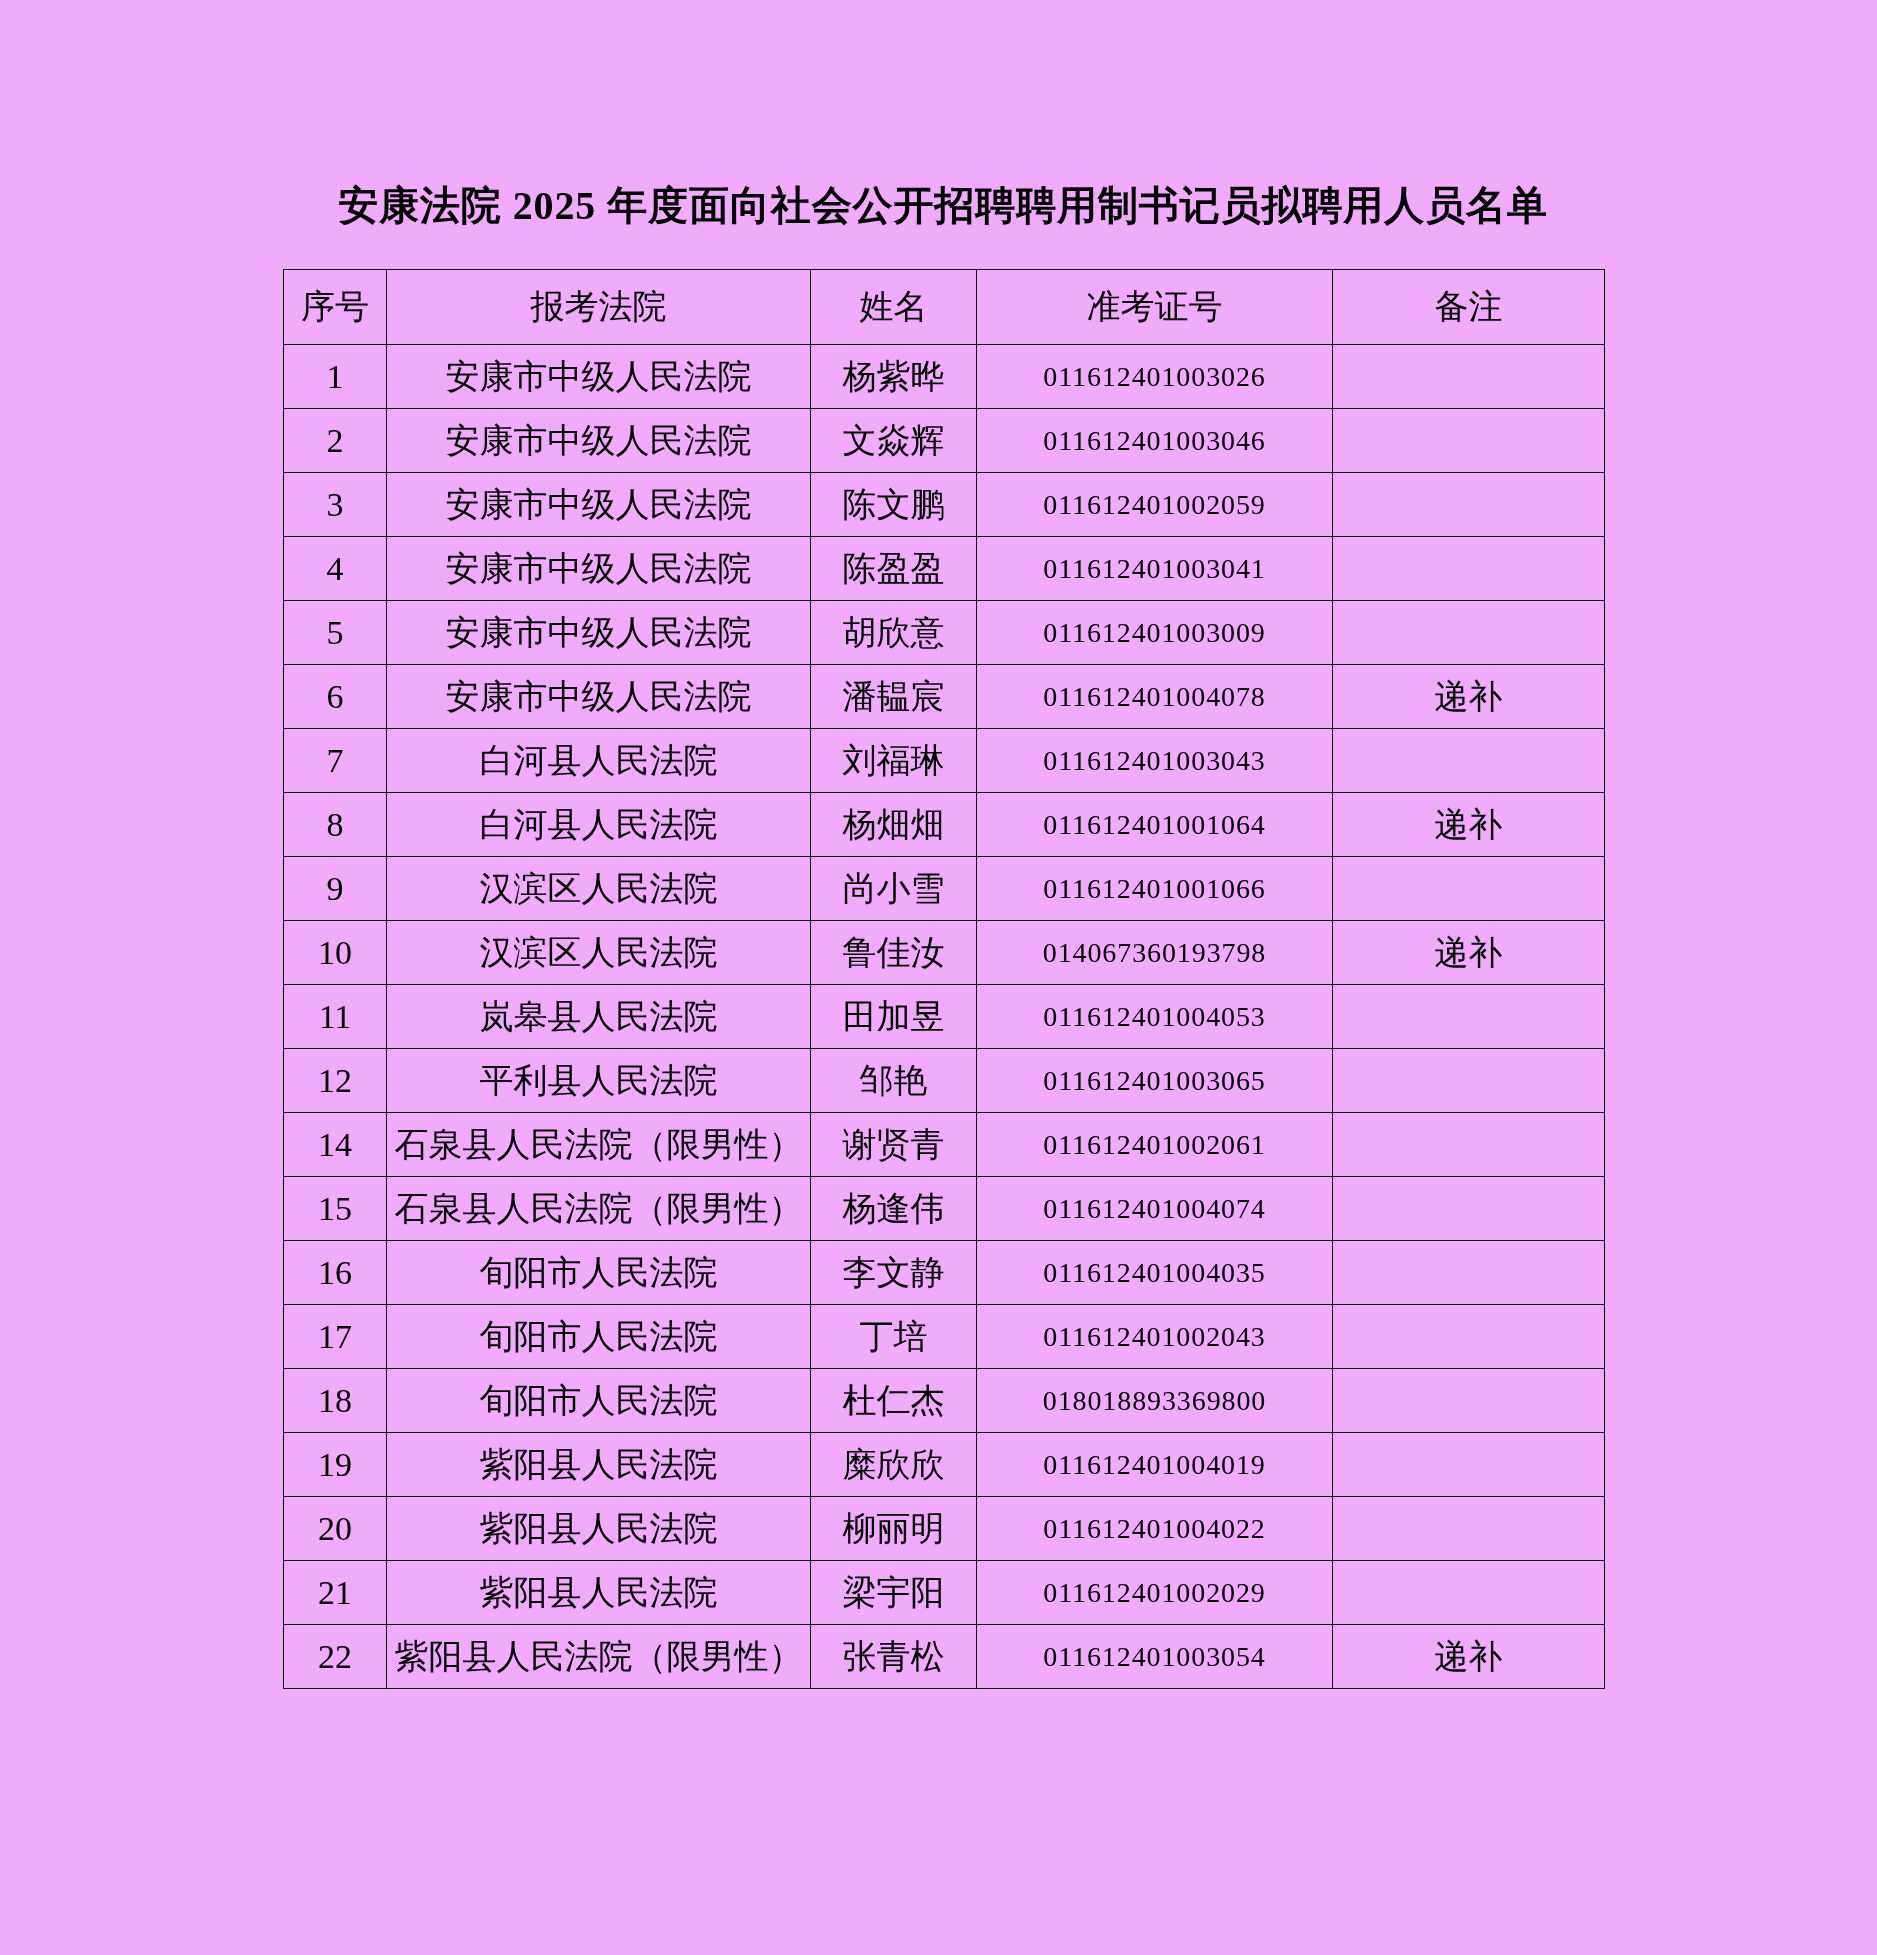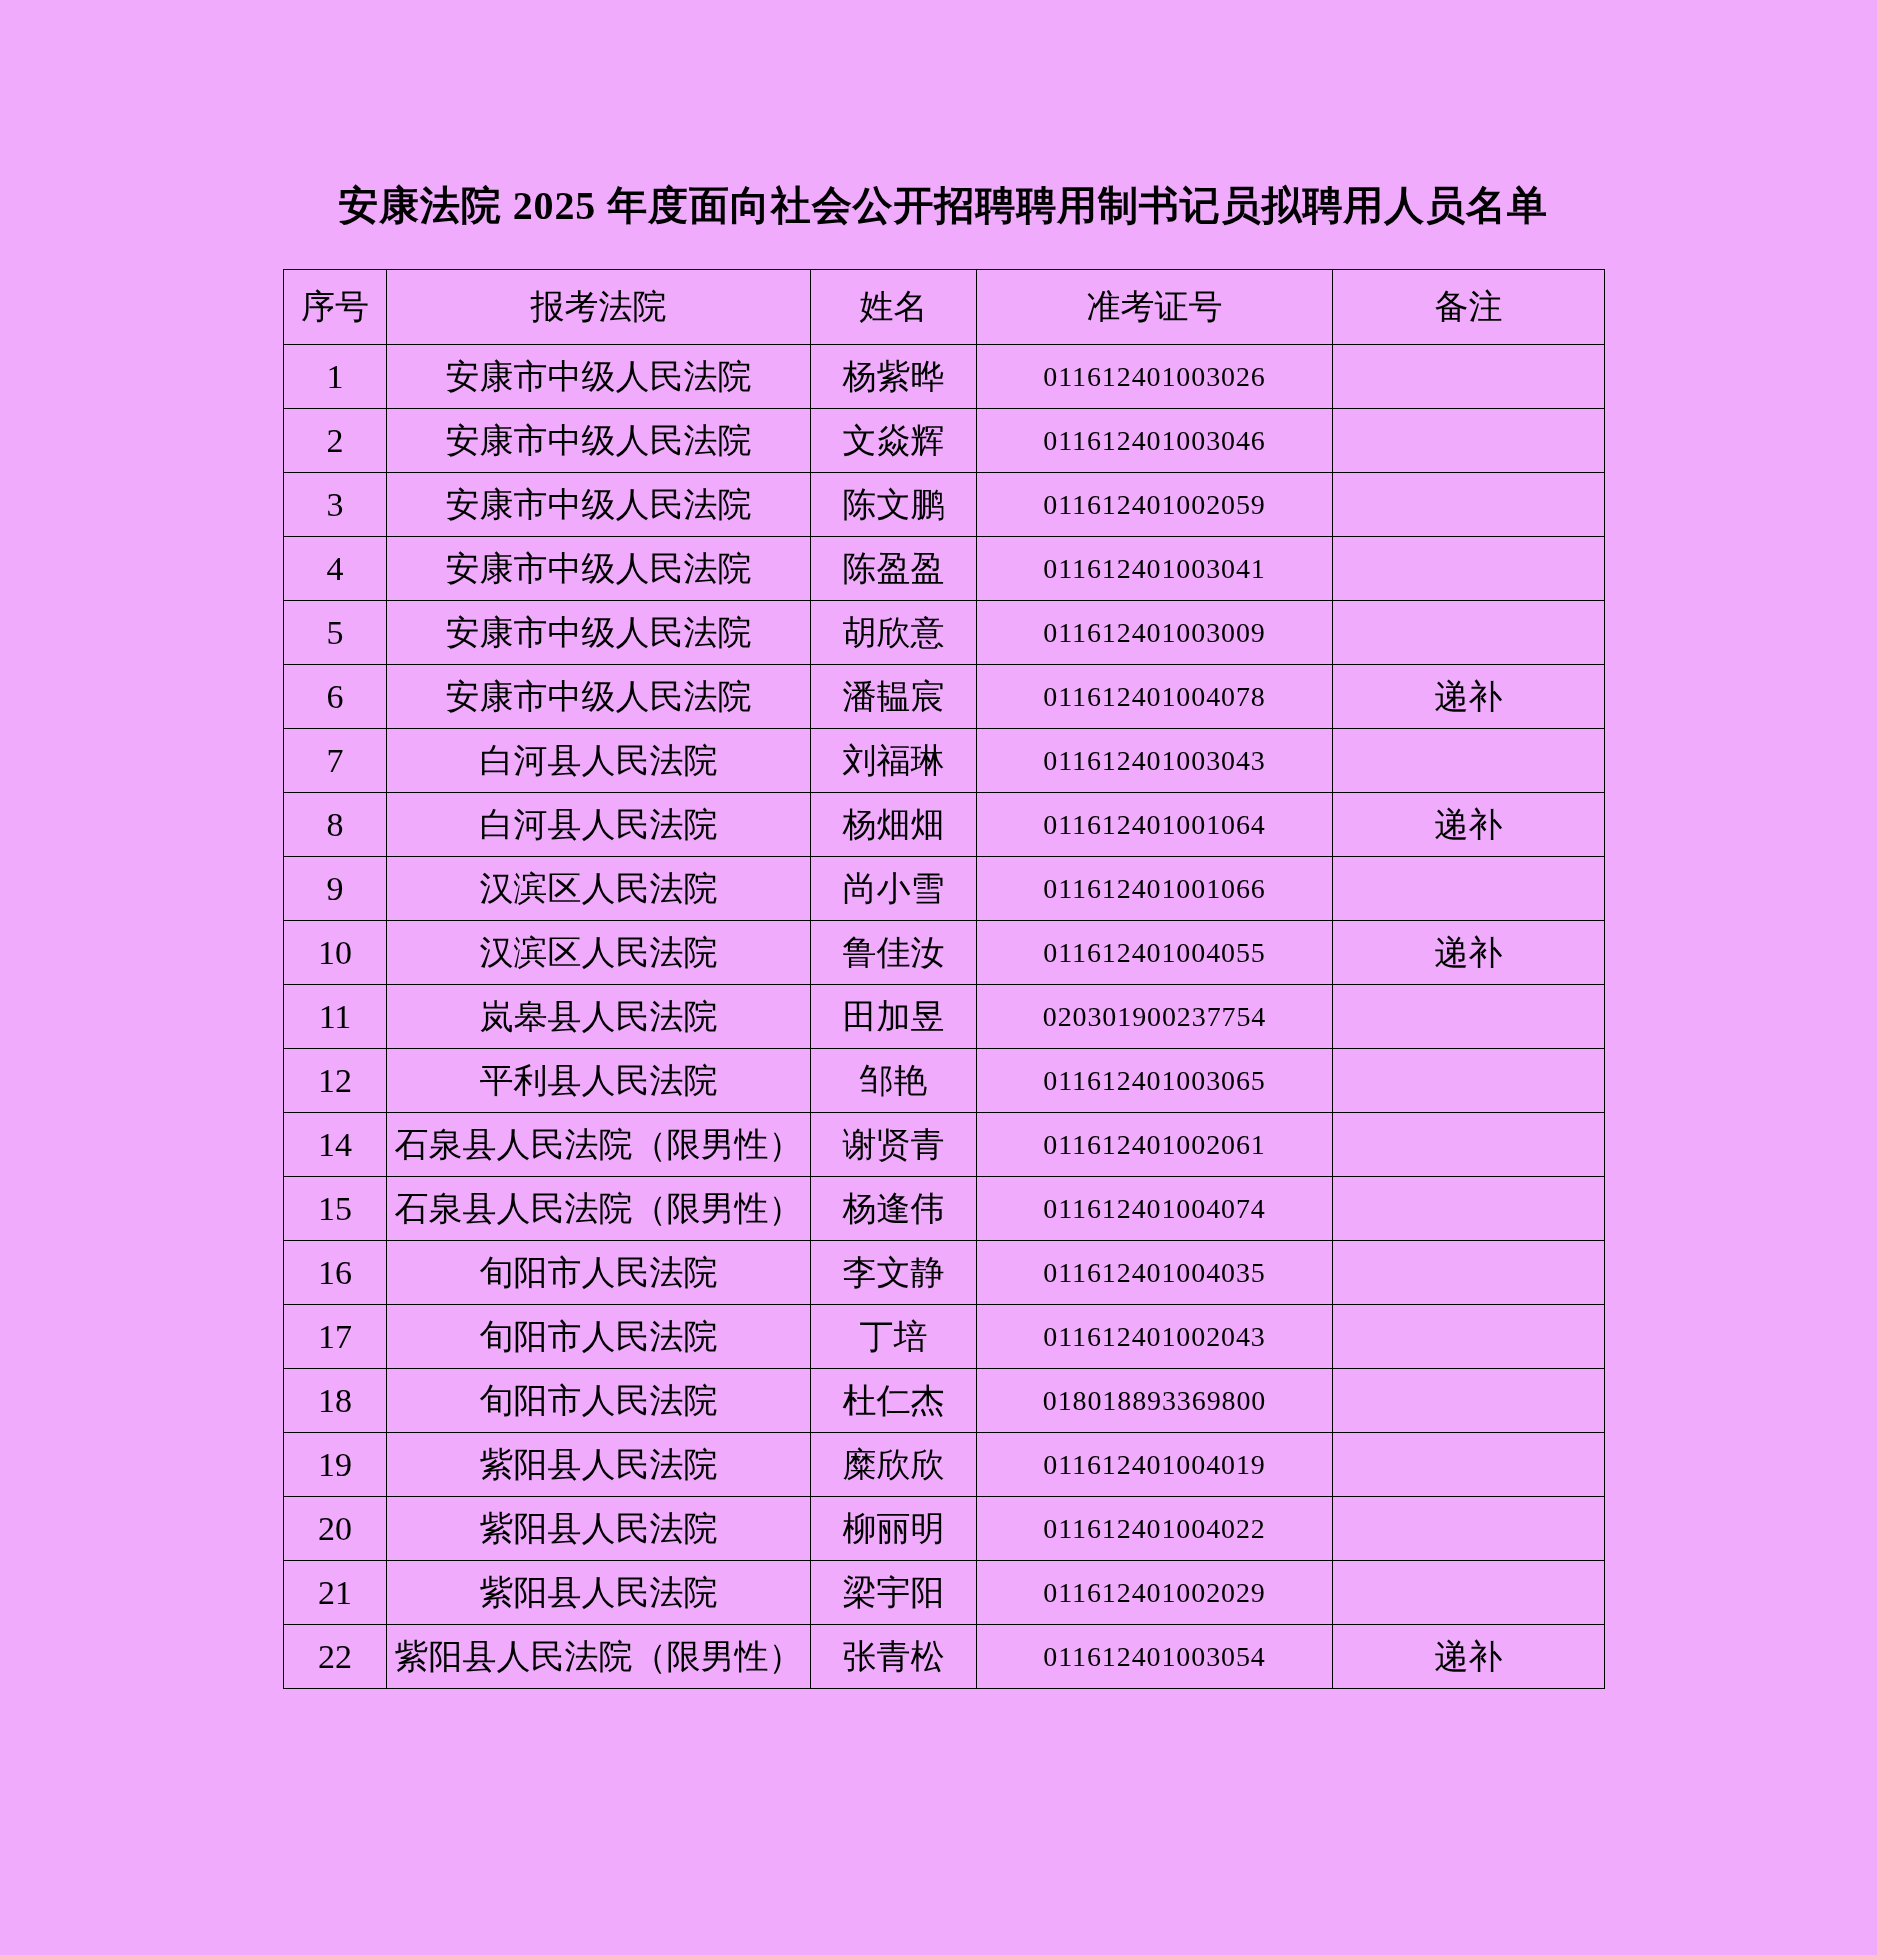--- a/index.html
+++ b/index.html
@@ -127,28 +127,28 @@
           <td>9</td>
           <td>汉滨区人民法院</td>
           <td>尚小雪</td>
           <td class="ticket">011612401001066</td>
           <td></td>
         </tr>
         <tr>
           <td>10</td>
           <td>汉滨区人民法院</td>
           <td>鲁佳汝</td>
-          <td class="ticket">011612401004055</td>
+          <td class="ticket">014067360193798</td>
           <td>递补</td>
         </tr>
         <tr>
           <td>11</td>
           <td>岚皋县人民法院</td>
           <td>田加昱</td>
-          <td class="ticket">020301900237754</td>
+          <td class="ticket">011612401004053</td>
           <td></td>
         </tr>
         <tr>
           <td>12</td>
           <td>平利县人民法院</td>
           <td>邹艳</td>
           <td class="ticket">011612401003065</td>
           <td></td>
         </tr>
         <tr>

